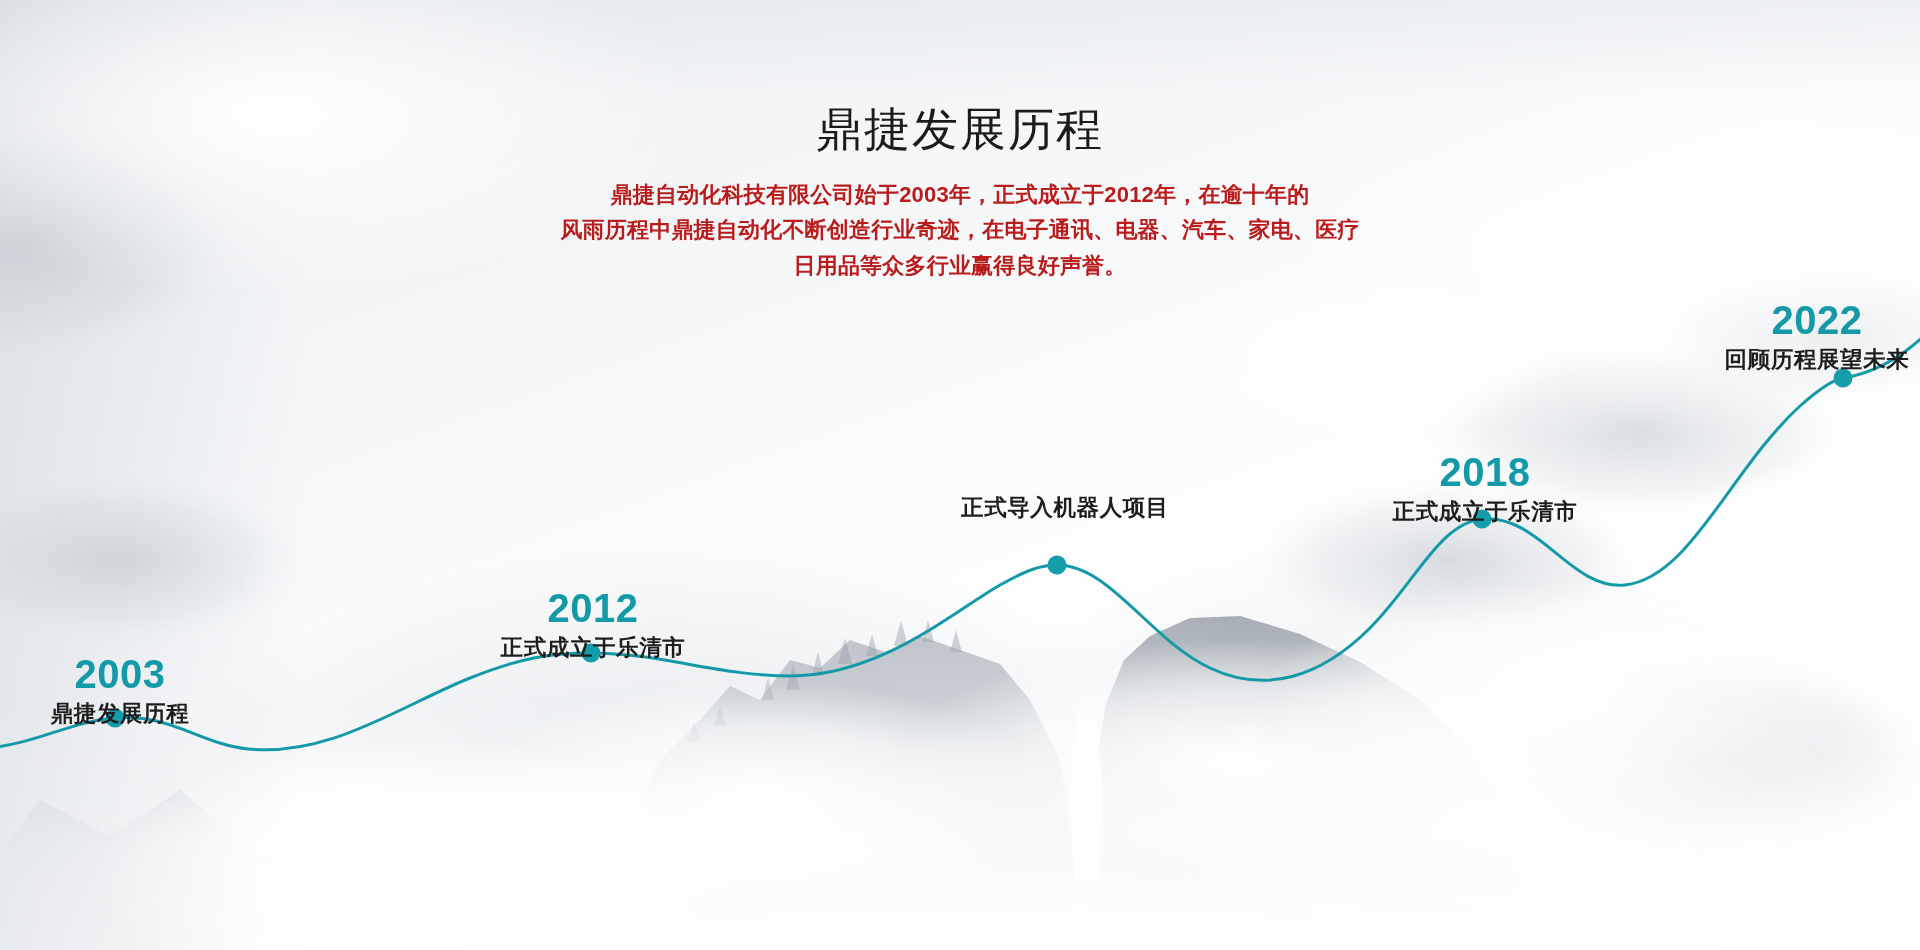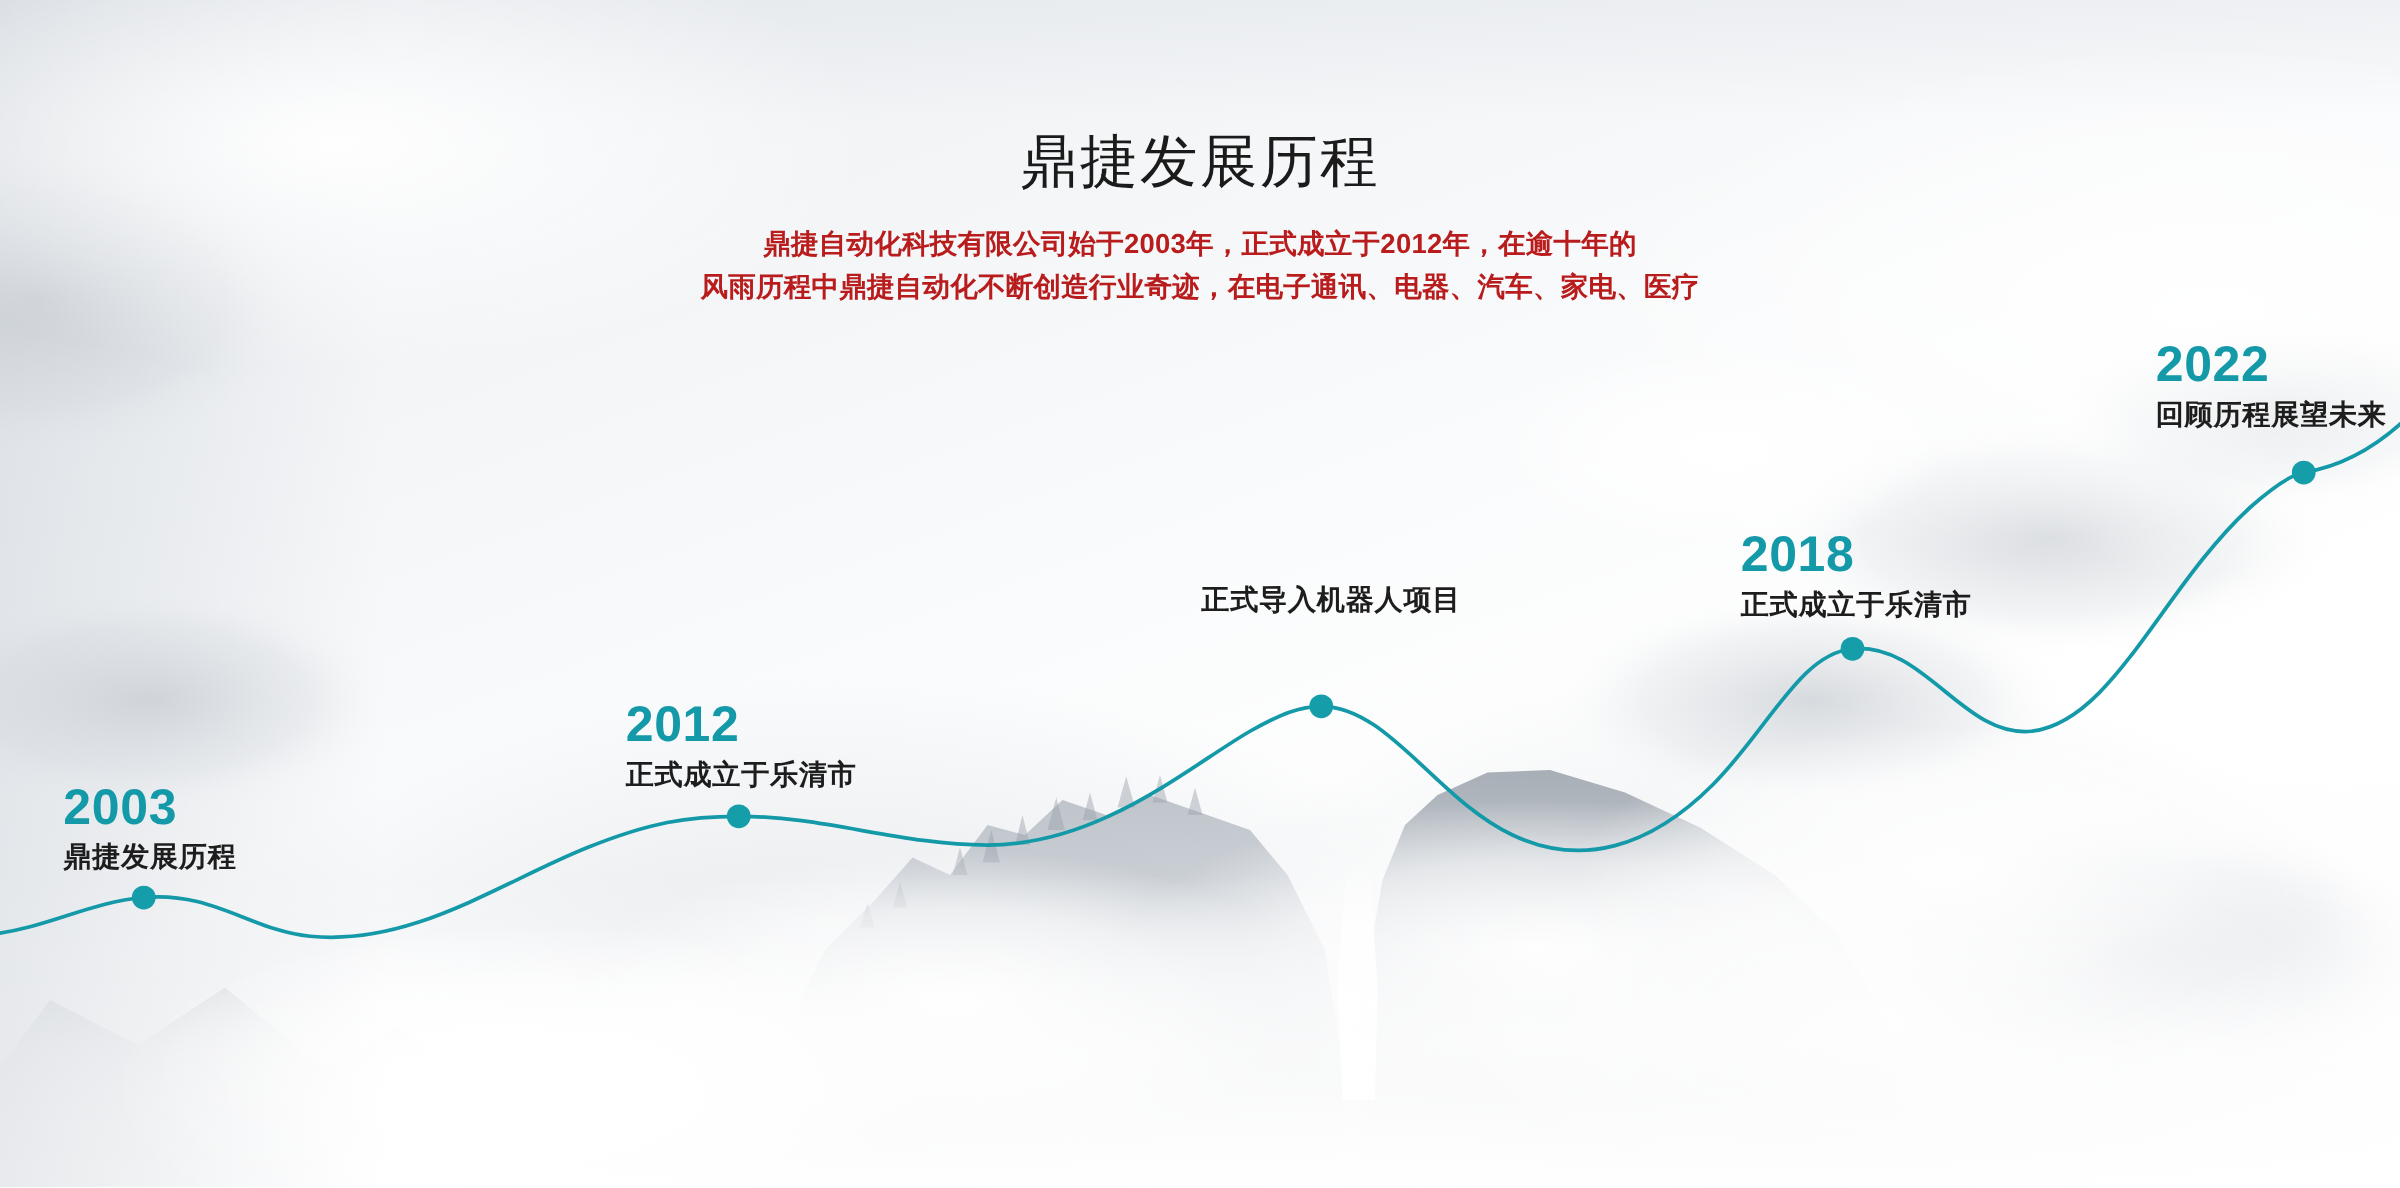--- a/index.html
+++ b/index.html
@@ -85,23 +85,24 @@
     left: 0;
     top: 0;
     width: 1920px;
     height: 950px;
     z-index: 4;
     overflow: visible;
   }
   .milestone {
     position: absolute;
     z-index: 7;
-    text-align: left;
+    text-align: center;
     transform: translateX(-50%);
     white-space: nowrap;
+    margin-top: 28px;
   }
   .milestone-year {
     font-size: 40px;
     font-weight: 700;
     color: #1499a8;
     line-height: 1.04;
     letter-spacing: 0.5px;
   }
   .milestone-label {
     font-size: 22.5px;
@@ -202,20 +203,21 @@
 
     <div class="corner-haze"></div>
     <div class="cloud-veil"></div>
   </div>
 
   <div id="header-block">
     <h1 id="page-title">鼎捷发展历程</h1>
     <div id="subtitle-block">
       <span class="sub-line">鼎捷自动化科技有限公司始于2003年，正式成立于2012年，在逾十年的</span>
       <span class="sub-line">风雨历程中鼎捷自动化不断创造行业奇迹，在电子通讯、电器、汽车、家电、医疗</span>
+      <span class="sub-line">日用品等众多行业赢得良好声誉。</span>
     </div>
   </div>
 
   <svg id="timeline-svg" viewBox="0 0 1920 950">
     <path id="curve-path" fill="none" d="M -10 748 C 40 742, 70 722, 115 718 C 170 713, 200 744, 248 749 C 330 757, 400 706, 470 678 C 520 658, 550 653, 591 653 C 660 653, 720 676, 790 676 C 880 676, 950 614, 1000 585 C 1025 571, 1040 565, 1057 565 C 1110 565, 1150 640, 1210 668 C 1265 694, 1320 678, 1370 628 C 1415 583, 1440 523, 1482 519 C 1540 514, 1570 590, 1625 585 C 1690 578, 1730 470, 1800 406 C 1818 390, 1832 380, 1843 378 C 1880 372, 1910 350, 1930 330" stroke="#1499a8" stroke-width="3" stroke-linecap="round"></path>
     <g id="dot-layer">
         <circle cx="115" cy="718" r="9.5" fill="#169daa"></circle>
         <circle cx="591" cy="653" r="9.5" fill="#169daa"></circle>
         <circle cx="1057" cy="565" r="9.5" fill="#169daa"></circle>
         <circle cx="1482" cy="519" r="9.5" fill="#169daa"></circle>

